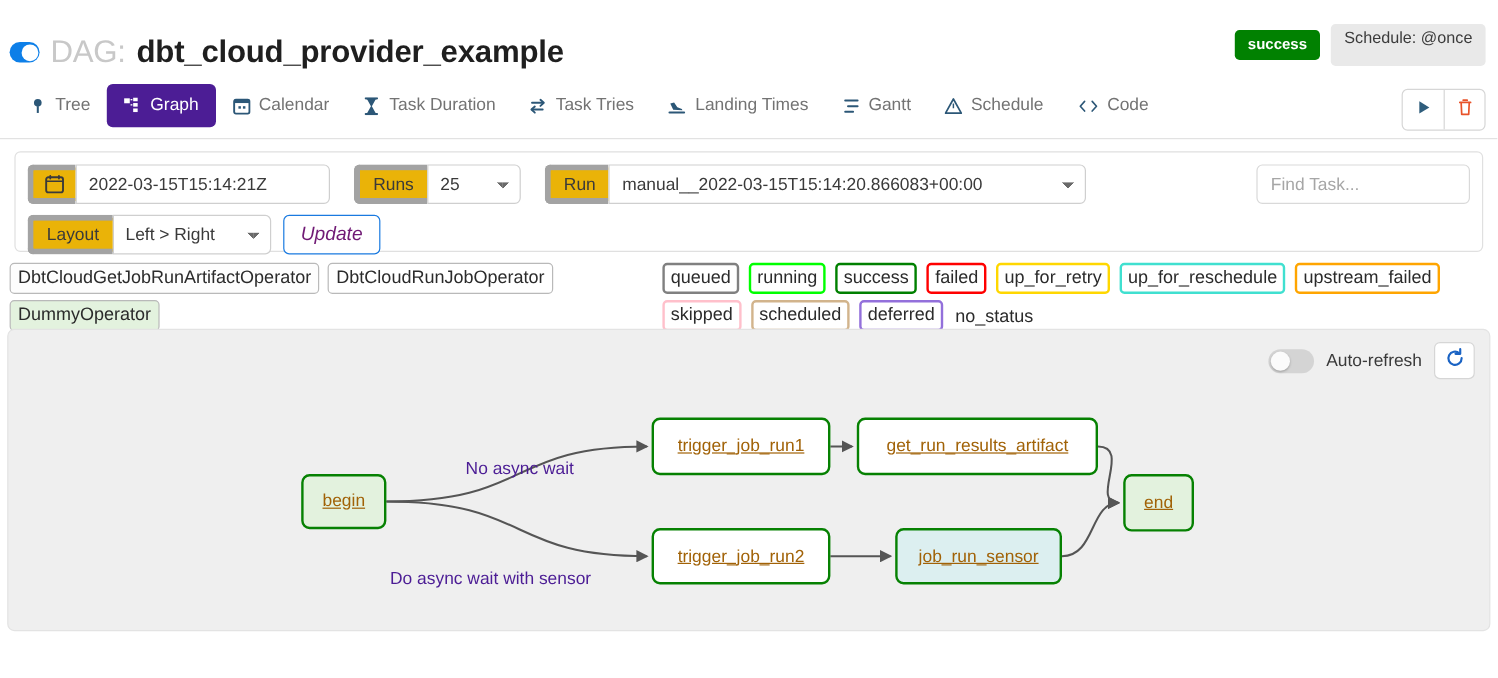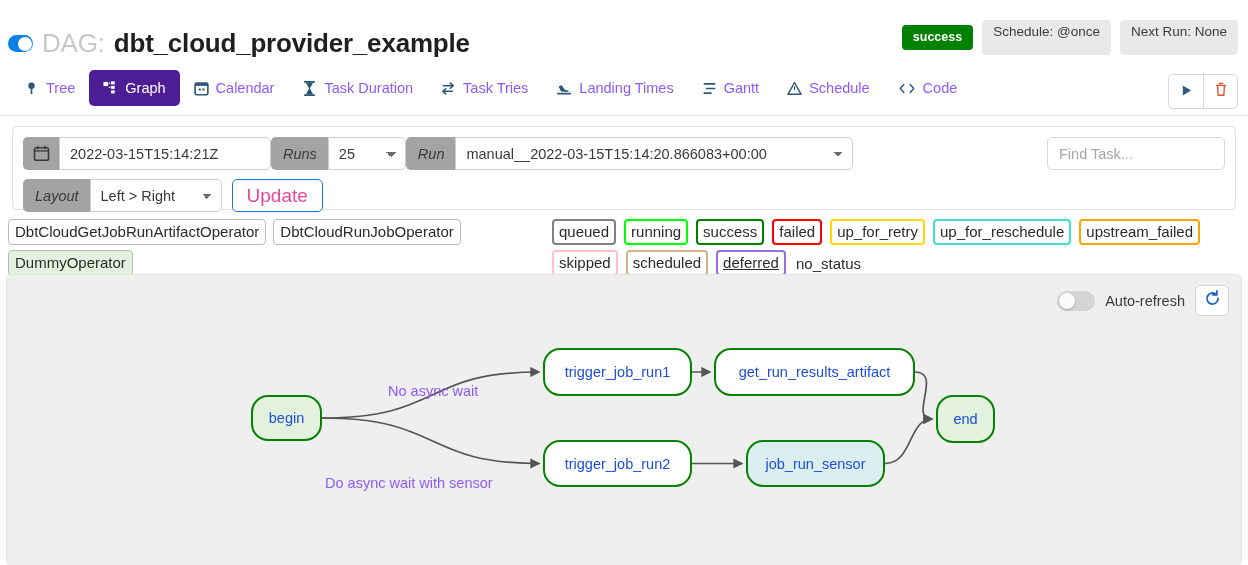--- a/index.html
+++ b/index.html
@@ -89,21 +89,21 @@
     display: flex;
     align-items: center;
     gap: 0px;
     position: absolute;
     left: 10px; top: 2px;
   }
   .tab {
     display: flex;
     align-items: center;
     gap: 7px;
-    color: #8b5cf6;
+    color: #737373;
     font-size: 14.5px;
     padding: 10px 14px;
     border-radius: 5px;
     cursor: pointer;
     white-space: nowrap;
   }
   .tab.active {
     background: #4c1d95;
     color: #ffffff;
   }
@@ -127,32 +127,31 @@
   
   .filterbar {
     margin: 10px 12px 0;
     border: 1px solid #e0e0e0;
     border-radius: 5px;
     padding: 10px 10px 11px;
     position: relative;
     height: 84px;
   }
   .fgroup { display: flex; align-items: stretch; }
-  .fb-row1 { display: flex; align-items: center; gap: 0; }
+  .fb-row1 { display: flex; align-items: center; gap: 20px; }
   .fb-row2 { display: flex; align-items: center; gap: 0; margin-top: 9px; }
   .addon {
-    background: #a3a3a3;
-    border: 1px solid #a3a3a3;
+    background: #eab308;
+    border: 5px solid #a3a3a3;
     color: #3a3a3a;
     font-size: 14.5px;
     display: flex; align-items: center;
     padding: 0 11px;
     height: 33px;
     white-space: nowrap;
-    font-style: italic;
   }
   .addon.left { border-radius: 5px 0 0 5px; border-right: none; }
   .addon.icon { padding: 0 9px; }
   .ctrl {
     border: 1px solid #cfcfcf;
     background: #fff;
     height: 33px;
     font-size: 14.5px;
     font-family: "Liberation Sans", sans-serif;
     color: #3a3a3a;
@@ -172,26 +171,27 @@
   }
   #date-input { width: 212px; border-radius: 0 5px 5px 0; }
   #runs-select { width: 78px; border-radius: 0 5px 5px 0; }
   #run-select { width: 398px; border-radius: 0 5px 5px 0; }
   #layout-select { width: 132px; border-radius: 0 5px 5px 0; }
   .btn-update {
     margin-left: 10px;
     height: 33px;
     border: 1px solid #1a7ae0;
     background: #fff;
-    color: #ec4899;
-    font-size: 19px;
+    color: #701a75;
+    font-size: 16px;
     font-family: "Liberation Sans", sans-serif;
     border-radius: 5px;
     padding: 0 14px;
     cursor: pointer;
+    font-style: italic;
   }
   .find-task {
     position: absolute;
     right: 10px; top: 10px;
     width: 178px; height: 33px;
     border: 1px solid #d9d9d9;
     border-radius: 5px;
     background: #fff;
     font-size: 14.5px;
     font-family: "Liberation Sans", sans-serif;
@@ -229,21 +229,21 @@
   }
   .chip.bordered { border-width: 2px; padding: 3px 5px 4px; }
   .chip.plain { border: none; background: none; padding: 4px 2px; }
 
   
   .graph-panel {
     margin: 7px 6px 0 6px;
     background: #efefef;
     border: 1px solid #e3e3e3;
     border-radius: 6px;
-    height: 292px;
+    height: 252px;
     position: relative;
     overflow: hidden;
   }
   .graph-toolbar {
     position: absolute;
     right: 12px; top: 10px;
     display: flex; align-items: center; gap: 10px;
     z-index: 4;
   }
   .switch {
@@ -268,49 +268,49 @@
     border: 1px solid #d6d6d6;
     background: #fff;
     border-radius: 5px;
     display: flex; align-items: center; justify-content: center;
     cursor: pointer;
   }
   .graph-svg { position: absolute; left: 0; top: 0; }
   .node-box {
     position: absolute;
     border: 2px solid #068102;
-    border-radius: 17px;
+    border-radius: 7px;
     display: flex; align-items: center; justify-content: center;
     font-size: 14.5px;
-    color: #1d4ed8;
+    color: #a16207;
     background: #ffffff;
     cursor: pointer;
     z-index: 3;
+    text-decoration: underline;
   }
   .edge-label {
     position: absolute;
     font-size: 14.5px;
-    color: #8b5cf6;
+    color: #4c1d95;
     white-space: nowrap;
     z-index: 3;
   }
 </style>
 </head>
 <body>
 
 <div class="header">
   <div class="dag-title-row">
     <div class="toggle-pill"></div>
     <span class="dag-label">DAG:</span>
     <span class="dag-name">dbt_cloud_provider_example</span>
   </div>
   <div class="header-badges">
     <span class="badge success">success</span>
     <span class="badge neutral">Schedule: @once</span>
-    <span class="badge neutral">Next Run: None</span>
   </div>
 </div>
 
 <div class="tabbar">
   <div class="tabs">
 
     <div class="tab">
       <span>
         <svg width="15" height="15" viewBox="0 0 16 16">
             <circle cx="8" cy="5" r="3.4" fill="#2c5777"></circle>
@@ -472,21 +472,21 @@
   <div class="legend-status" id="legend-status">
       <span class="chip bordered" style="border-color: rgb(128, 128, 128);">queued</span>
       <span class="chip bordered" style="border-color: rgb(0, 255, 0);">running</span>
       <span class="chip bordered" style="border-color: rgb(0, 128, 0);">success</span>
       <span class="chip bordered" style="border-color: rgb(255, 0, 0);">failed</span>
       <span class="chip bordered" style="border-color: rgb(255, 215, 0);">up_for_retry</span>
       <span class="chip bordered" style="border-color: rgb(64, 224, 208);">up_for_reschedule</span>
       <span class="chip bordered" style="border-color: rgb(255, 165, 0);">upstream_failed</span>
       <span class="chip bordered" style="border-color: rgb(255, 192, 203);">skipped</span>
       <span class="chip bordered" style="border-color: rgb(210, 180, 140);">scheduled</span>
-      <span class="chip bordered" style="border-color: rgb(147, 112, 219); text-decoration: underline;">deferred</span>
+      <span class="chip bordered" style="border-color: rgb(147, 112, 219);">deferred</span>
       <span class="chip plain">no_status</span>
     </div>
 </div>
 
 <div class="graph-panel">
 
   <div class="graph-toolbar">
     <div class="switch"></div>
     <span class="switch-label">Auto-refresh</span>
     <div class="refresh-btn">

